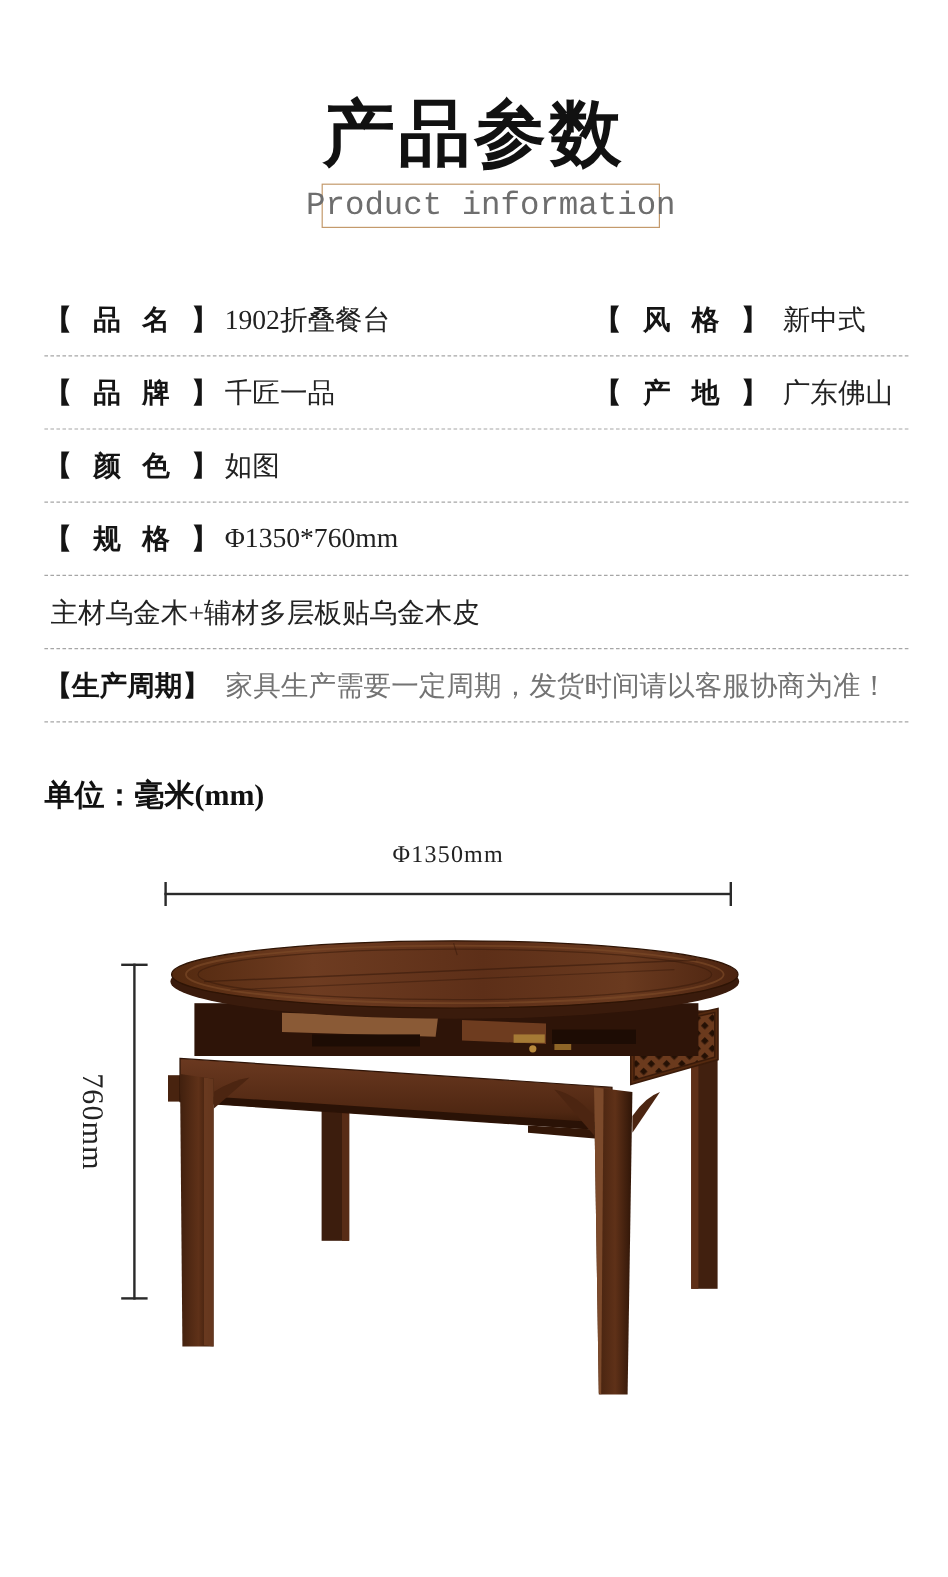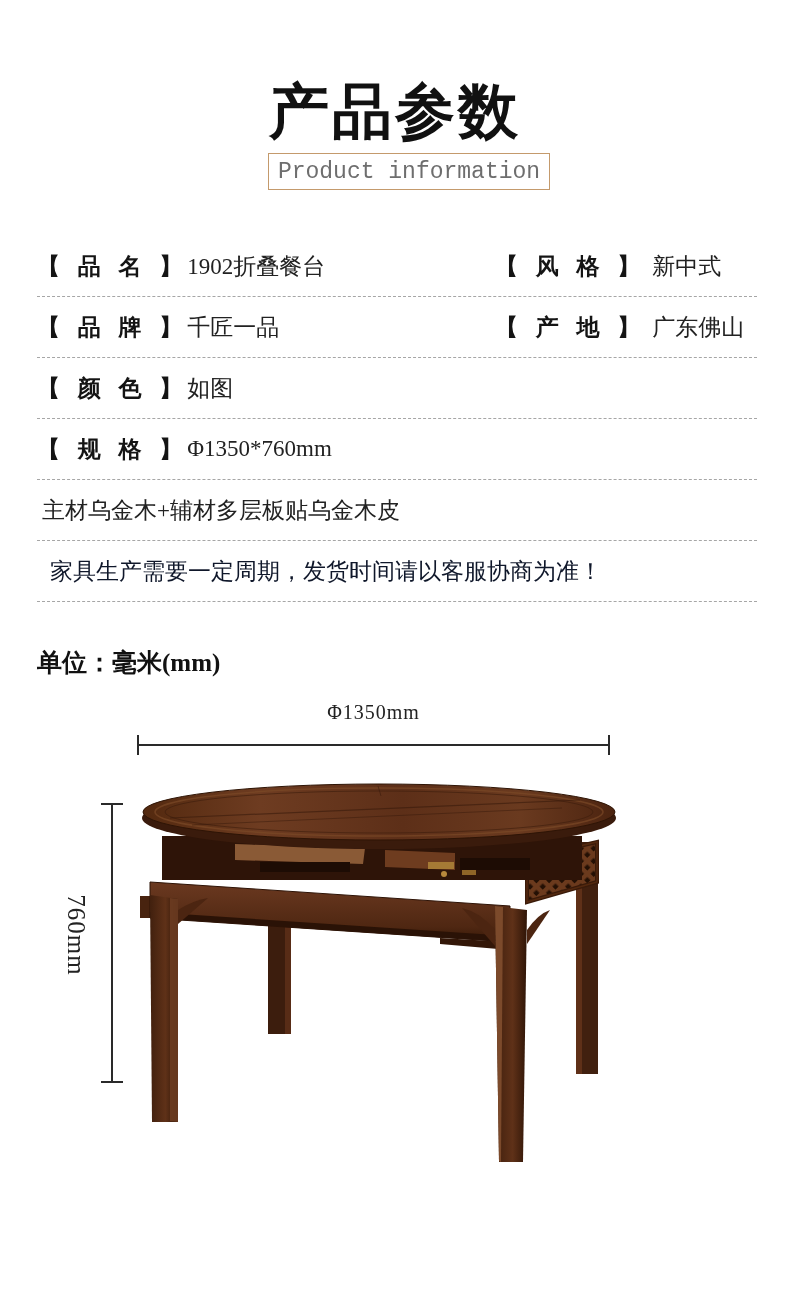--- a/index.html
+++ b/index.html
@@ -12,34 +12,34 @@
     position:absolute;top:72px;left:0;width:790px;text-align:center;
     font-size:60px;font-weight:bold;letter-spacing:3px;color:#111;
   }
   .subtitle-box{
     position:absolute;top:153px;left:50%;transform:translateX(-50%);
     width:282px;height:37px;border:1px solid #c49a6c;box-sizing:border-box;
     display:flex;align-items:center;justify-content:center;
   }
   .subtitle-text{
     font-family:"Liberation Mono","DejaVu Sans Mono",monospace;
-    font-size:23px;color:#6e6e6e;letter-spacing:0px;white-space:nowrap;
+    font-size:27px;color:#6e6e6e;letter-spacing:0px;white-space:nowrap;
   }
   
   .spec-table{position:absolute;top:236px;left:37px;width:720px;}
   .spec-row{
     position:relative;height:60px;display:flex;align-items:center;
     border-bottom:1px dashed #a6a6a6;font-size:23px;white-space:nowrap;
   }
   .spec-label{font-weight:bold;word-spacing:12px;color:#141414;}
   .spec-label.tight{word-spacing:0;}
   .spec-value{margin-left:5px;color:#222;}
   .spec-right{position:absolute;left:458px;top:0;height:60px;display:flex;align-items:center;}
   .spec-right .spec-value{margin-left:12px;}
-  .spec-value.red{color:#0f172a;margin-left:13px;}
+  .spec-value.red{color:#737373;margin-left:13px;}
   
   .unit-label{
     position:absolute;top:620px;left:37px;font-size:25px;font-weight:bold;color:#111;margin-top:26px;
   }
   
   .dim-width-label{
     position:absolute;top:701px;left:137px;width:473px;text-align:center;
     font-size:20px;color:#222;letter-spacing:1px;
   }
   .dim-line-h{
@@ -98,20 +98,21 @@
       <span class="spec-value">如图</span>
     </div>
     <div class="spec-row">
       <span class="spec-label">【 规 格 】</span>
       <span class="spec-value">Φ1350*760mm</span>
     </div>
     <div class="spec-row">
       <span class="spec-value">主材乌金木+辅材多层板贴乌金木皮</span>
     </div>
     <div class="spec-row">
+      <span class="spec-label tight">【生产周期】</span>
       <span class="spec-value red">家具生产需要一定周期，发货时间请以客服协商为准！</span>
     </div>
   </div>
 
   <div class="unit-label">单位：毫米(mm)</div>
 
   <div class="dim-width-label">Φ1350mm</div>
   <div class="dim-line-h">
     <span class="tick start"></span>
     <span class="tick end"></span>

